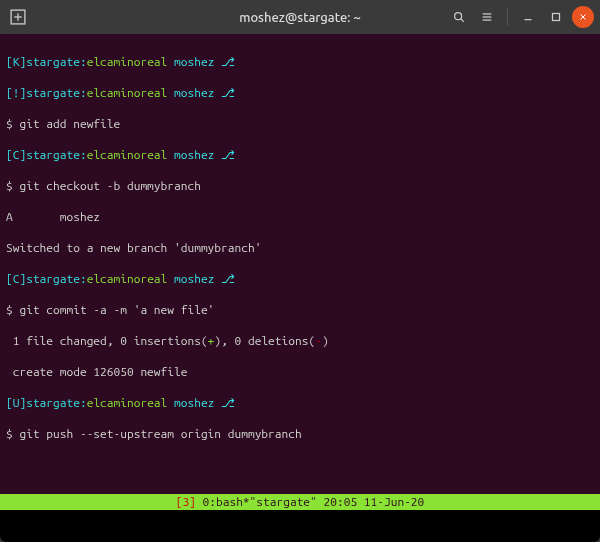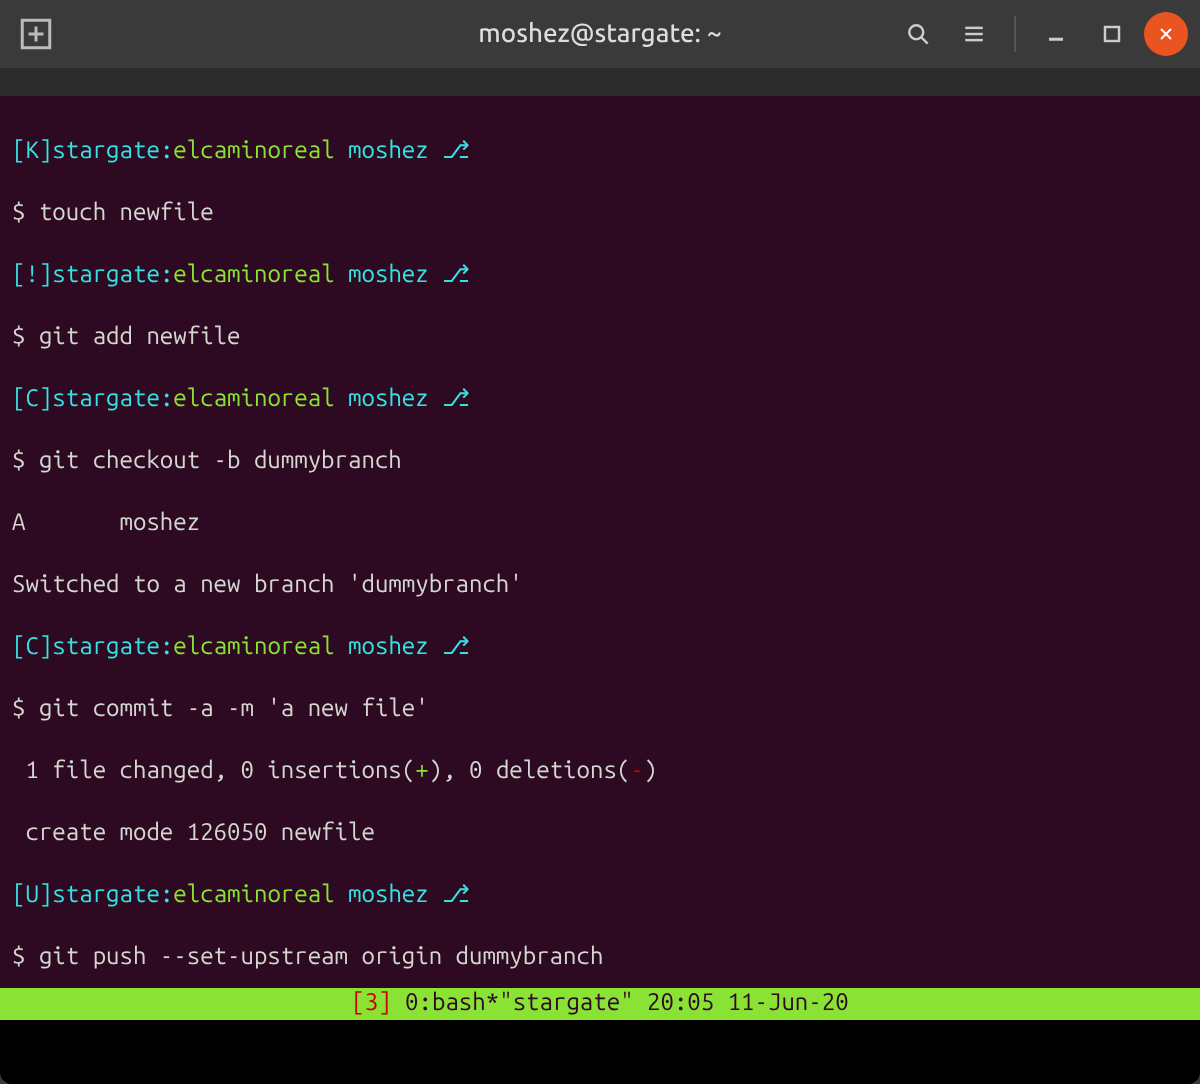--- a/index.html
+++ b/index.html
@@ -8,21 +8,21 @@
     .titlebar { height: 34px; background: #3a3a3a; display: flex; align-items: center; padding: 0 5px; position: relative; }
     .titlebar-left { position: absolute; left: 8px; display: flex; align-items: center; gap: 6px; }
     .titlebar-title { flex: 1; text-align: center; color: #ddd; font-family: "Ubuntu", sans-serif; font-size: 13px; font-weight: 500; }
     .titlebar-right { position: absolute; right: 6px; display: flex; align-items: center; gap: 4px; }
     .tb-btn { width: 24px; height: 24px; display: flex; align-items: center; justify-content: center; color: #ccc; border-radius: 4px; cursor: pointer; }
     .tb-btn svg { width: 14px; height: 14px; }
     .tb-close { width: 22px; height: 22px; border-radius: 50%; background: #e95420; display: flex; align-items: center; justify-content: center; cursor: pointer; }
     .tb-close svg { width: 10px; height: 10px; }
     .sep { width: 1px; height: 18px; background: #555; margin: 0 4px; }
     .newtab { width: 20px; height: 20px; color: #bbb; display: flex; align-items: center; justify-content: center; cursor: pointer; }
-    .terminal { flex: 1; background: #2d0922; padding: 4px 6px 4px 6px; font-size: 12px; line-height: 15.5px; color: #d3d7cf; white-space: pre; overflow: hidden; position: relative; margin-top: 14px; }
+    .terminal { flex: 1; background: #2d0922; padding: 4px 6px 4px 6px; font-size: 12px; line-height: 15.5px; color: #d3d7cf; white-space: pre; overflow: hidden; position: relative; }
     .line { display: block; }
     .teal { color: #34e2e2; }
     .bgreen { color: #8ae234; }
     .tmux { position: absolute; left: 0; right: 0; bottom: 0; height: 16px; background: #8ae234; display: flex; justify-content: center; align-items: center; font-size: 12px; padding: 0 2px; color: #2d0922; }
     .tmux-left { color: #2d0922; background: #8ae234; }
     .tmux-left .sess { color: #cc0000; }
     .tmux-right { color: #2d0922; }
     .blackarea { background: #000; height: 32px; }
   </style>
 </head>
@@ -69,21 +69,20 @@
         <svg viewBox="0 0 16 16">
             <line x1="4" y1="4" x2="12" y2="12" stroke="#fff" stroke-width="1.6"></line>
             <line x1="12" y1="4" x2="4" y2="12" stroke="#fff" stroke-width="1.6"></line>
           </svg>
       </div>
     </div>
   </div>
 
   <div class="terminal">
 <span class="line"><span class="teal">[K]</span><span class="teal">stargate</span><span class="teal">:</span><span class="bgreen">elcaminoreal</span><span class="teal"> moshez </span><span class="teal">⎇</span></span>
-<span class="line">$ touch newfile</span>
 <span class="line"><span class="teal">[!]</span><span class="teal">stargate</span><span class="teal">:</span><span class="bgreen">elcaminoreal</span><span class="teal"> moshez </span><span class="teal">⎇</span></span>
 <span class="line">$ git add newfile</span>
 <span class="line"><span class="teal">[C]</span><span class="teal">stargate</span><span class="teal">:</span><span class="bgreen">elcaminoreal</span><span class="teal"> moshez </span><span class="teal">⎇</span></span>
 <span class="line">$ git checkout -b dummybranch</span>
 <span class="line">A       moshez</span>
 <span class="line">Switched to a new branch 'dummybranch'</span>
 <span class="line"><span class="teal">[C]</span><span class="teal">stargate</span><span class="teal">:</span><span class="bgreen">elcaminoreal</span><span class="teal"> moshez </span><span class="teal">⎇</span></span>
 <span class="line">$ git commit -a -m 'a new file'</span>
 <span class="line"><span> 1 file changed, 0 insertions(</span><span class="bgreen">+</span><span>), 0 deletions(</span><span style="color:#cc0000">-</span><span>)</span></span>
 <span class="line"> create mode 126050 newfile</span>

